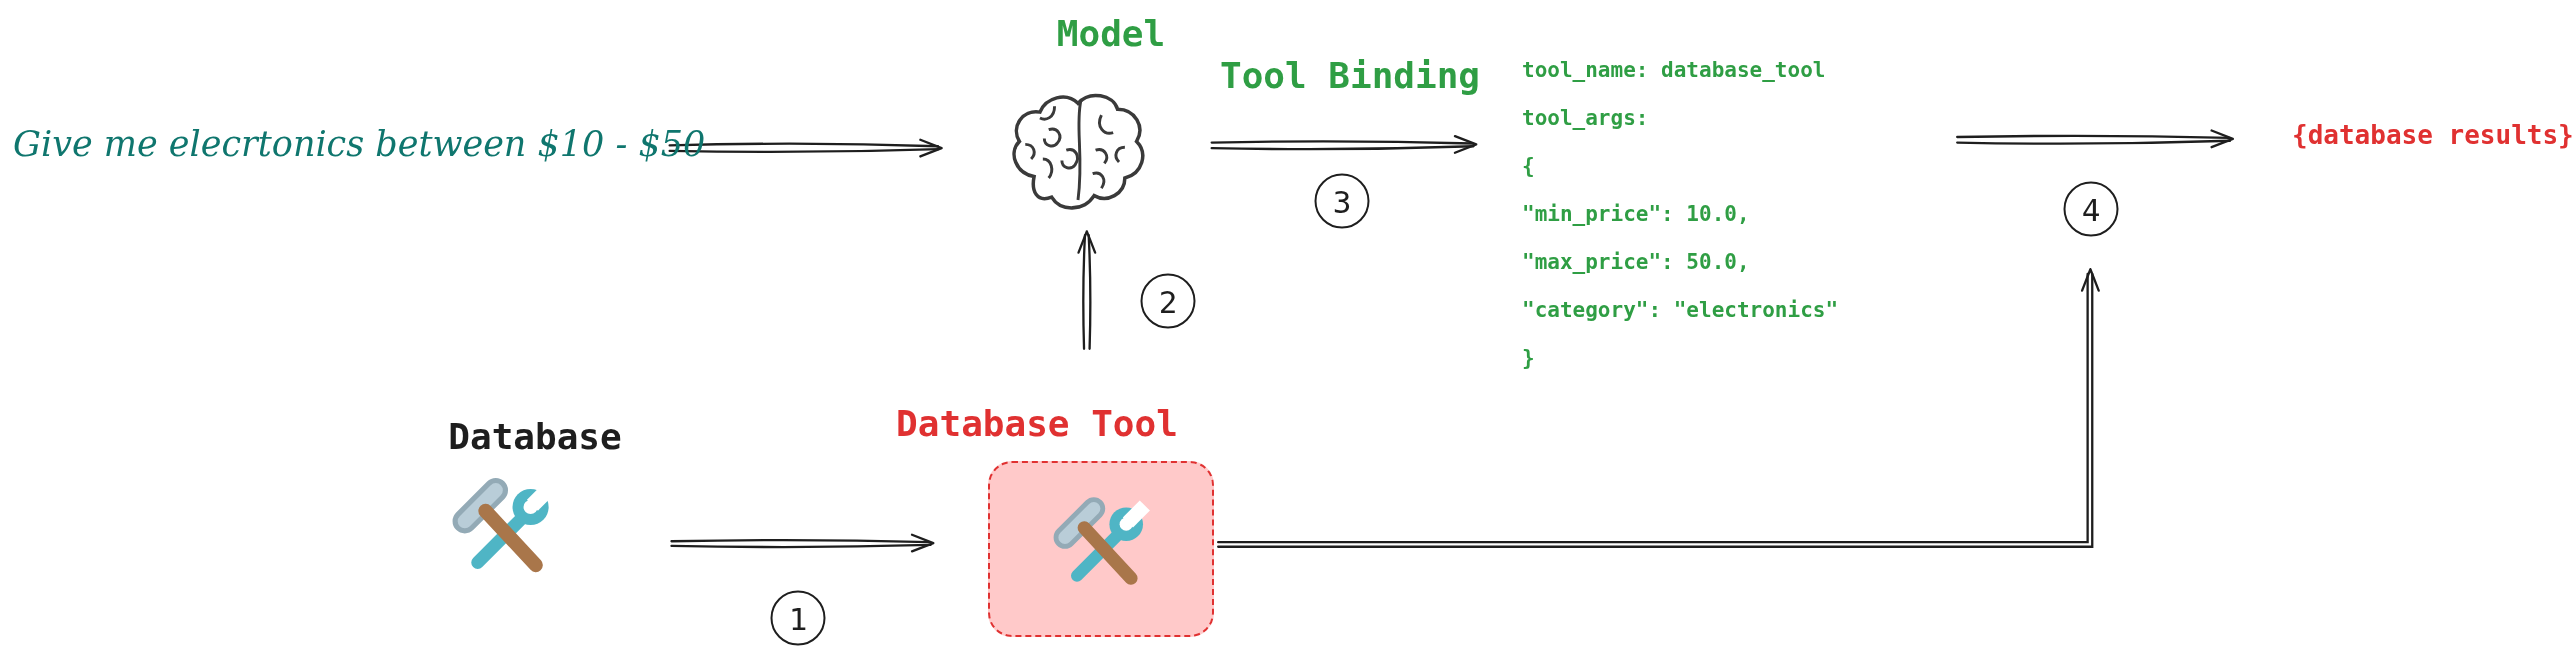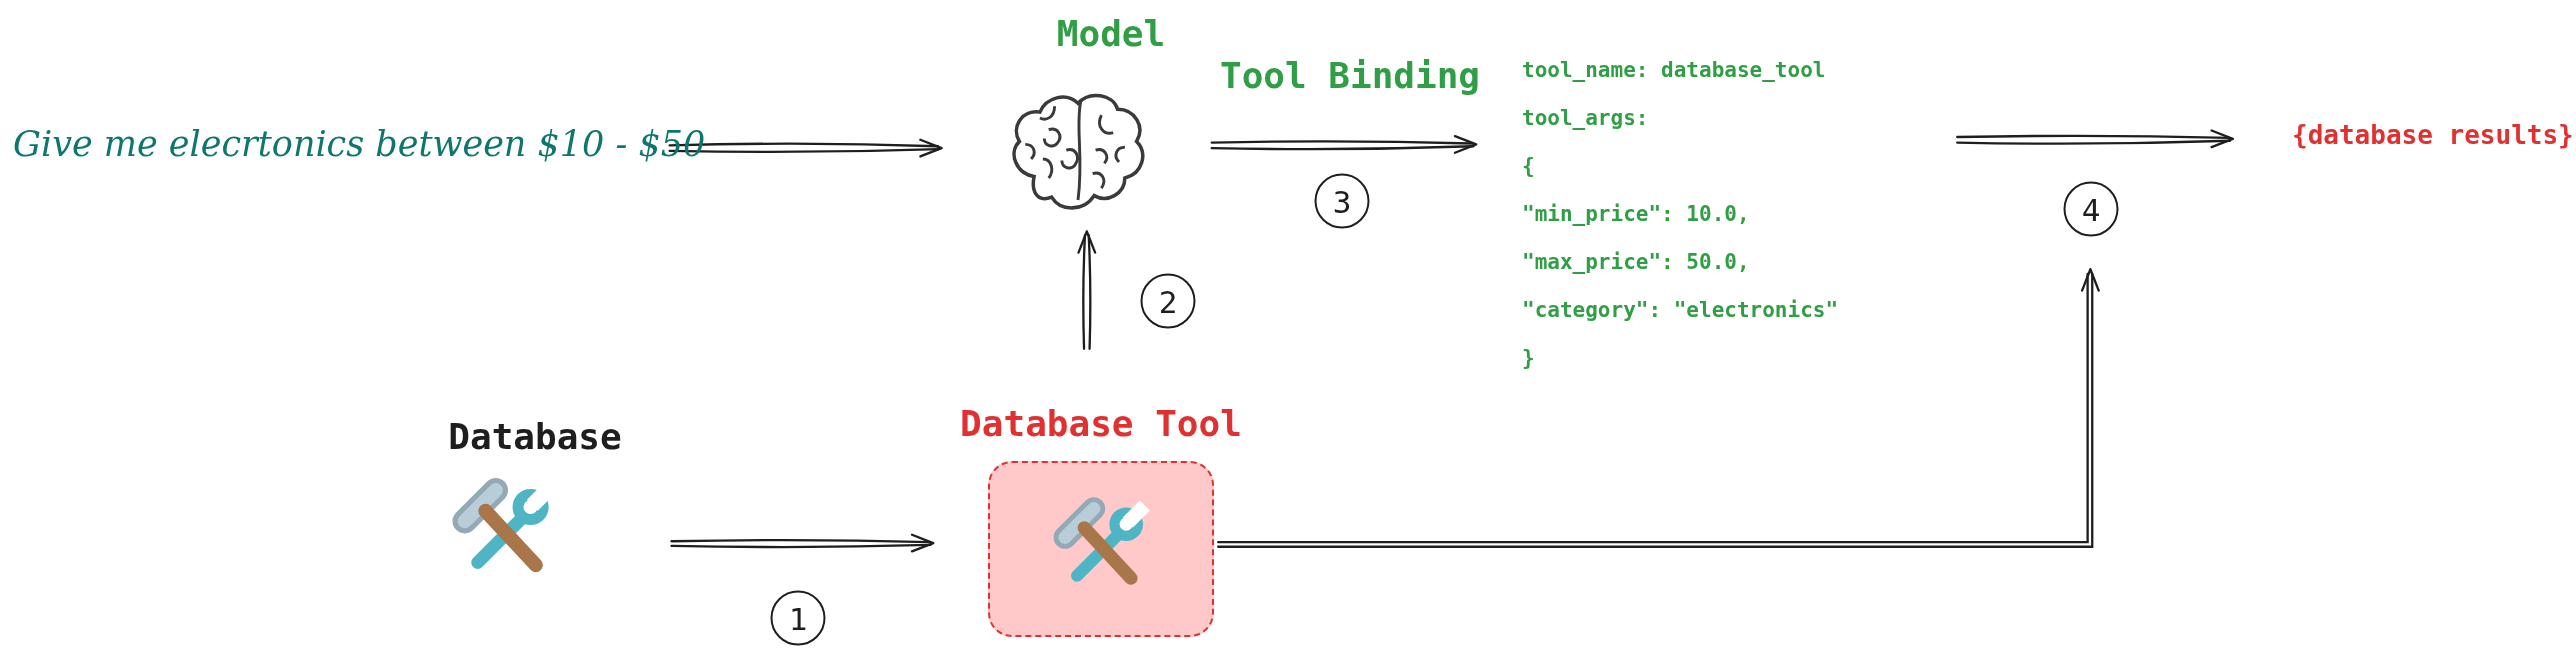--- a/index.html
+++ b/index.html
@@ -177,21 +177,21 @@
   <div class="icon-holder" style="left:439px; top:467px; width:129px; height:129px;">
     <svg width="129" height="129" viewBox="0 0 140 140">
         <use href="#sym-hammer-wrench"></use>
       </svg>
   </div>
 
   <div class="circle" style="left:798px; top:618px;">
     <span>1</span>
   </div>
 
-  <div class="label red" style="left:1101px; top:403px;">Database Tool</div>
+  <div class="label red" style="left:1037px; top:403px;">Database Tool</div>
   <div class="tool-box">
     <span>
       <svg width="120" height="120" viewBox="0 0 130 130">
           <use href="#sym-hammer-wrench"></use>
         </svg>
     </span>
   </div>
 
   <div class="circle" style="left:1168px; top:301px;">
     <span>2</span>

